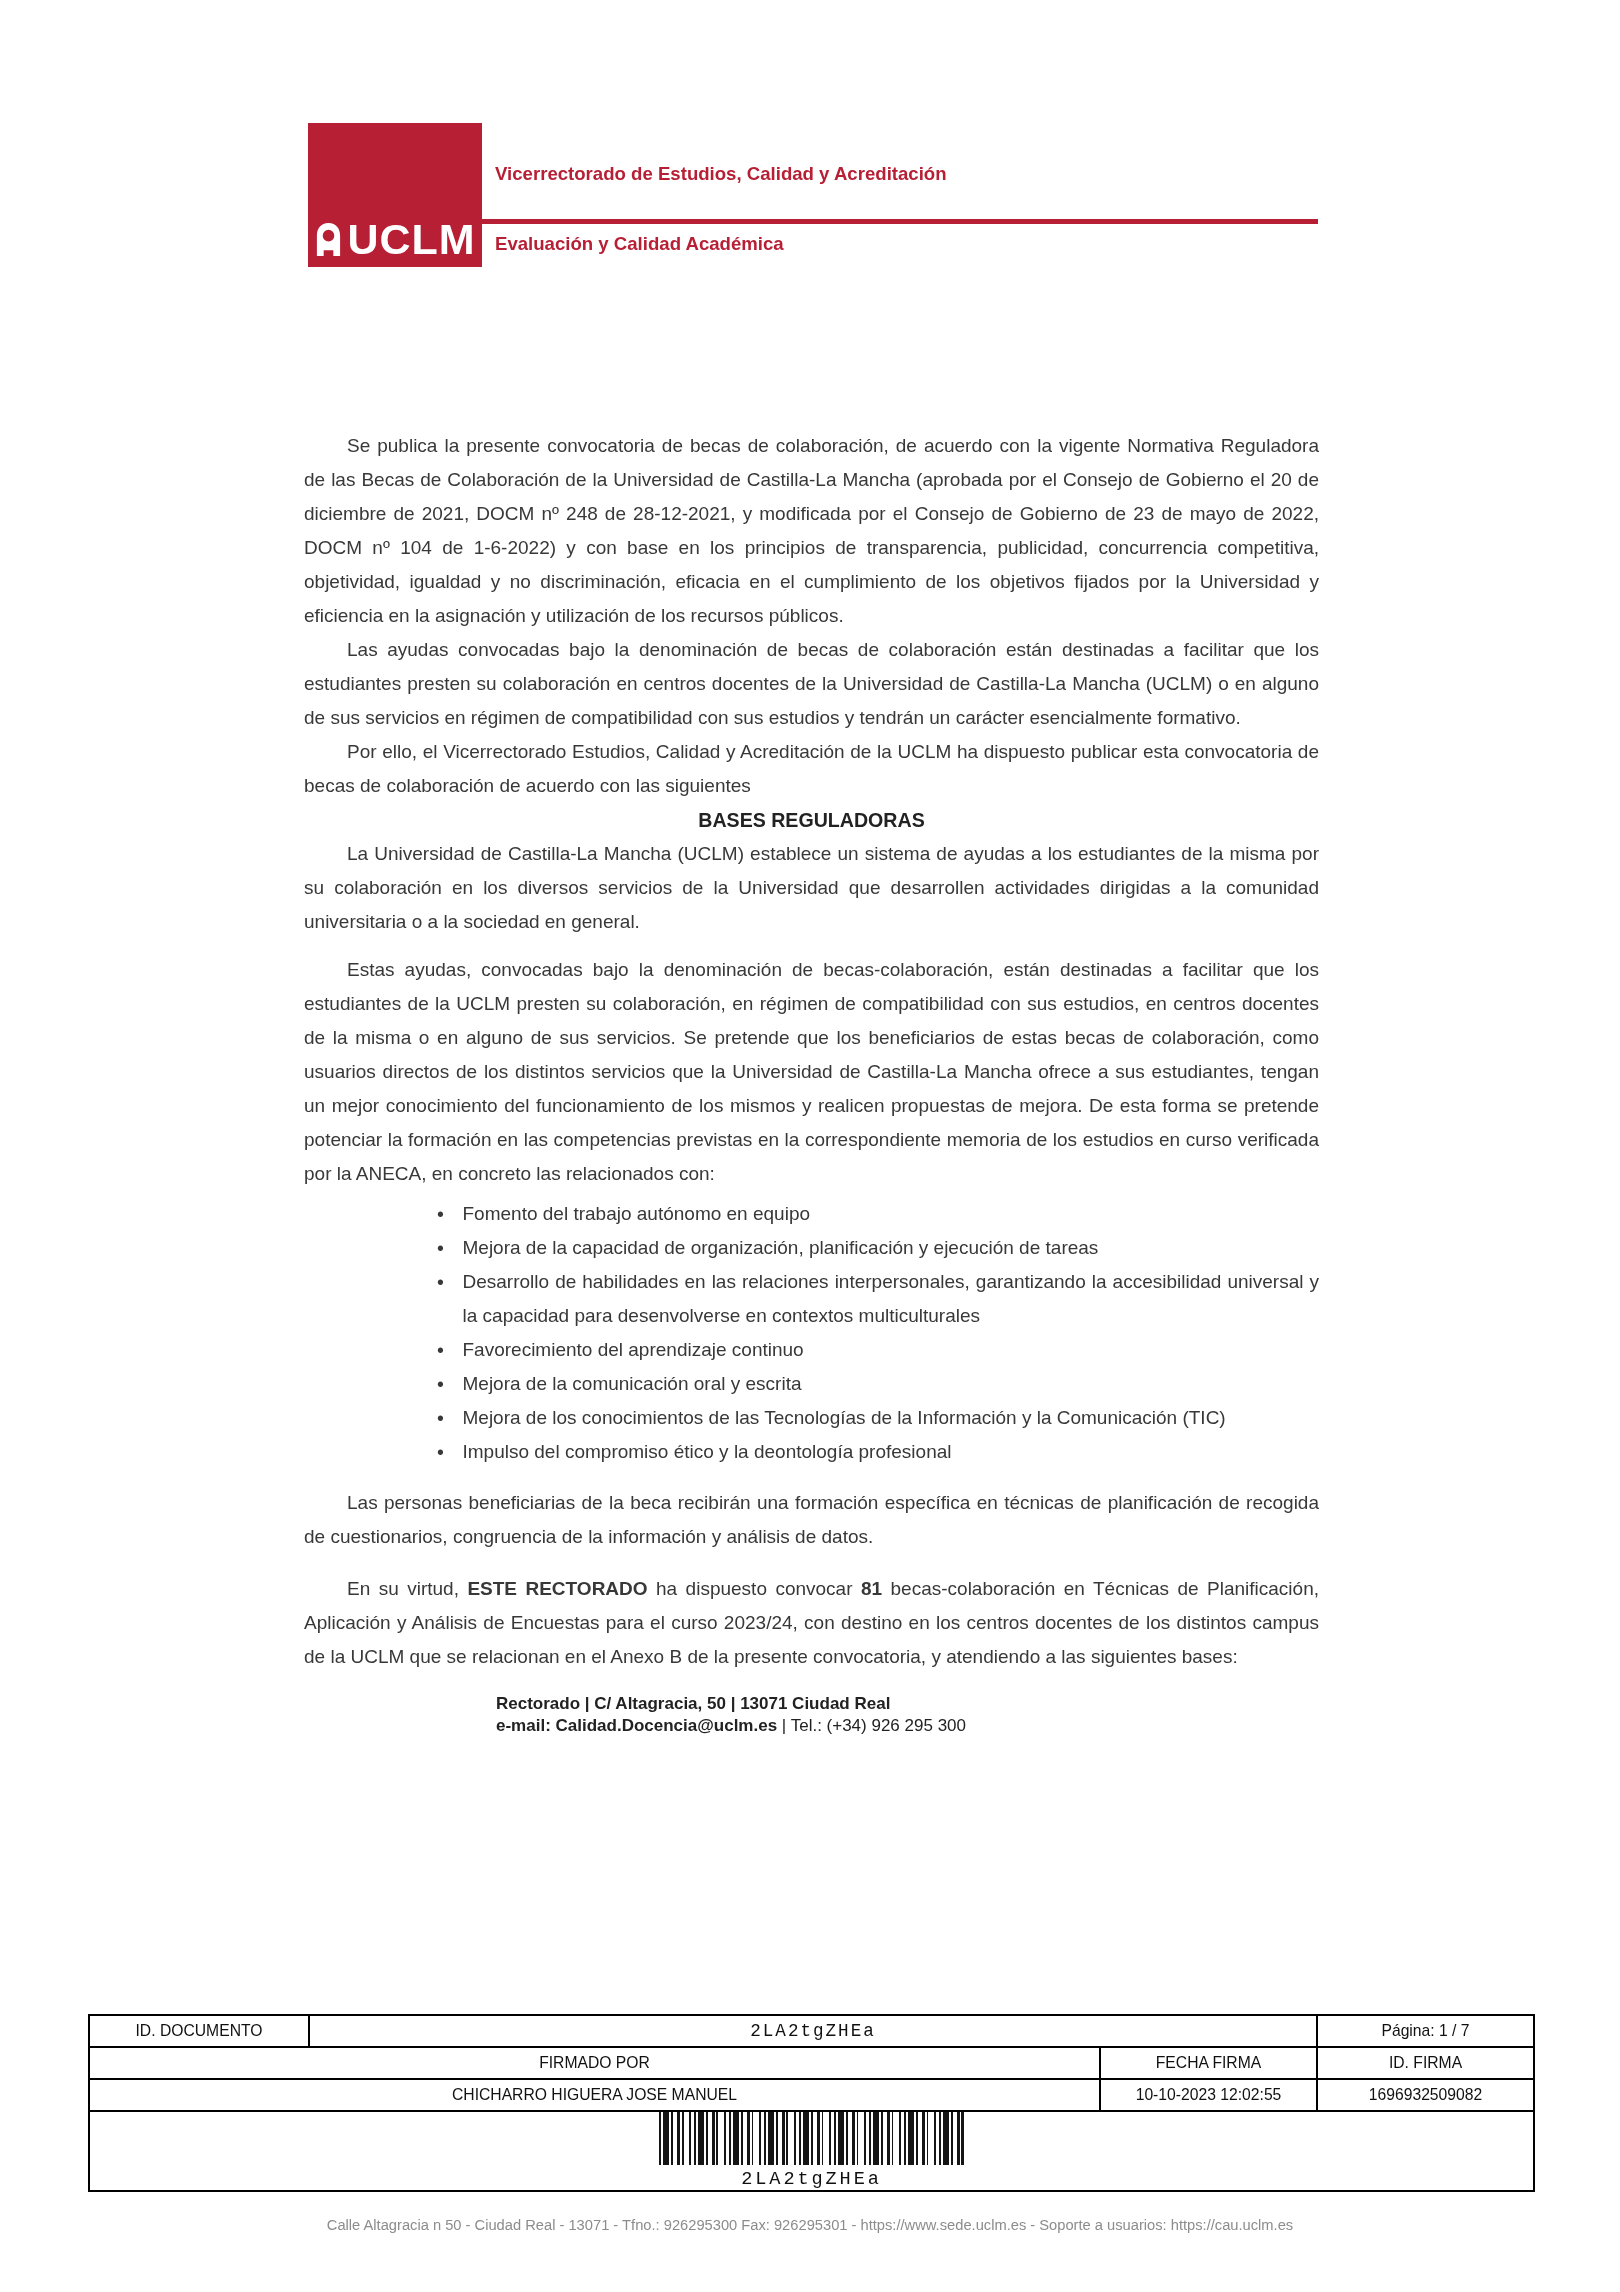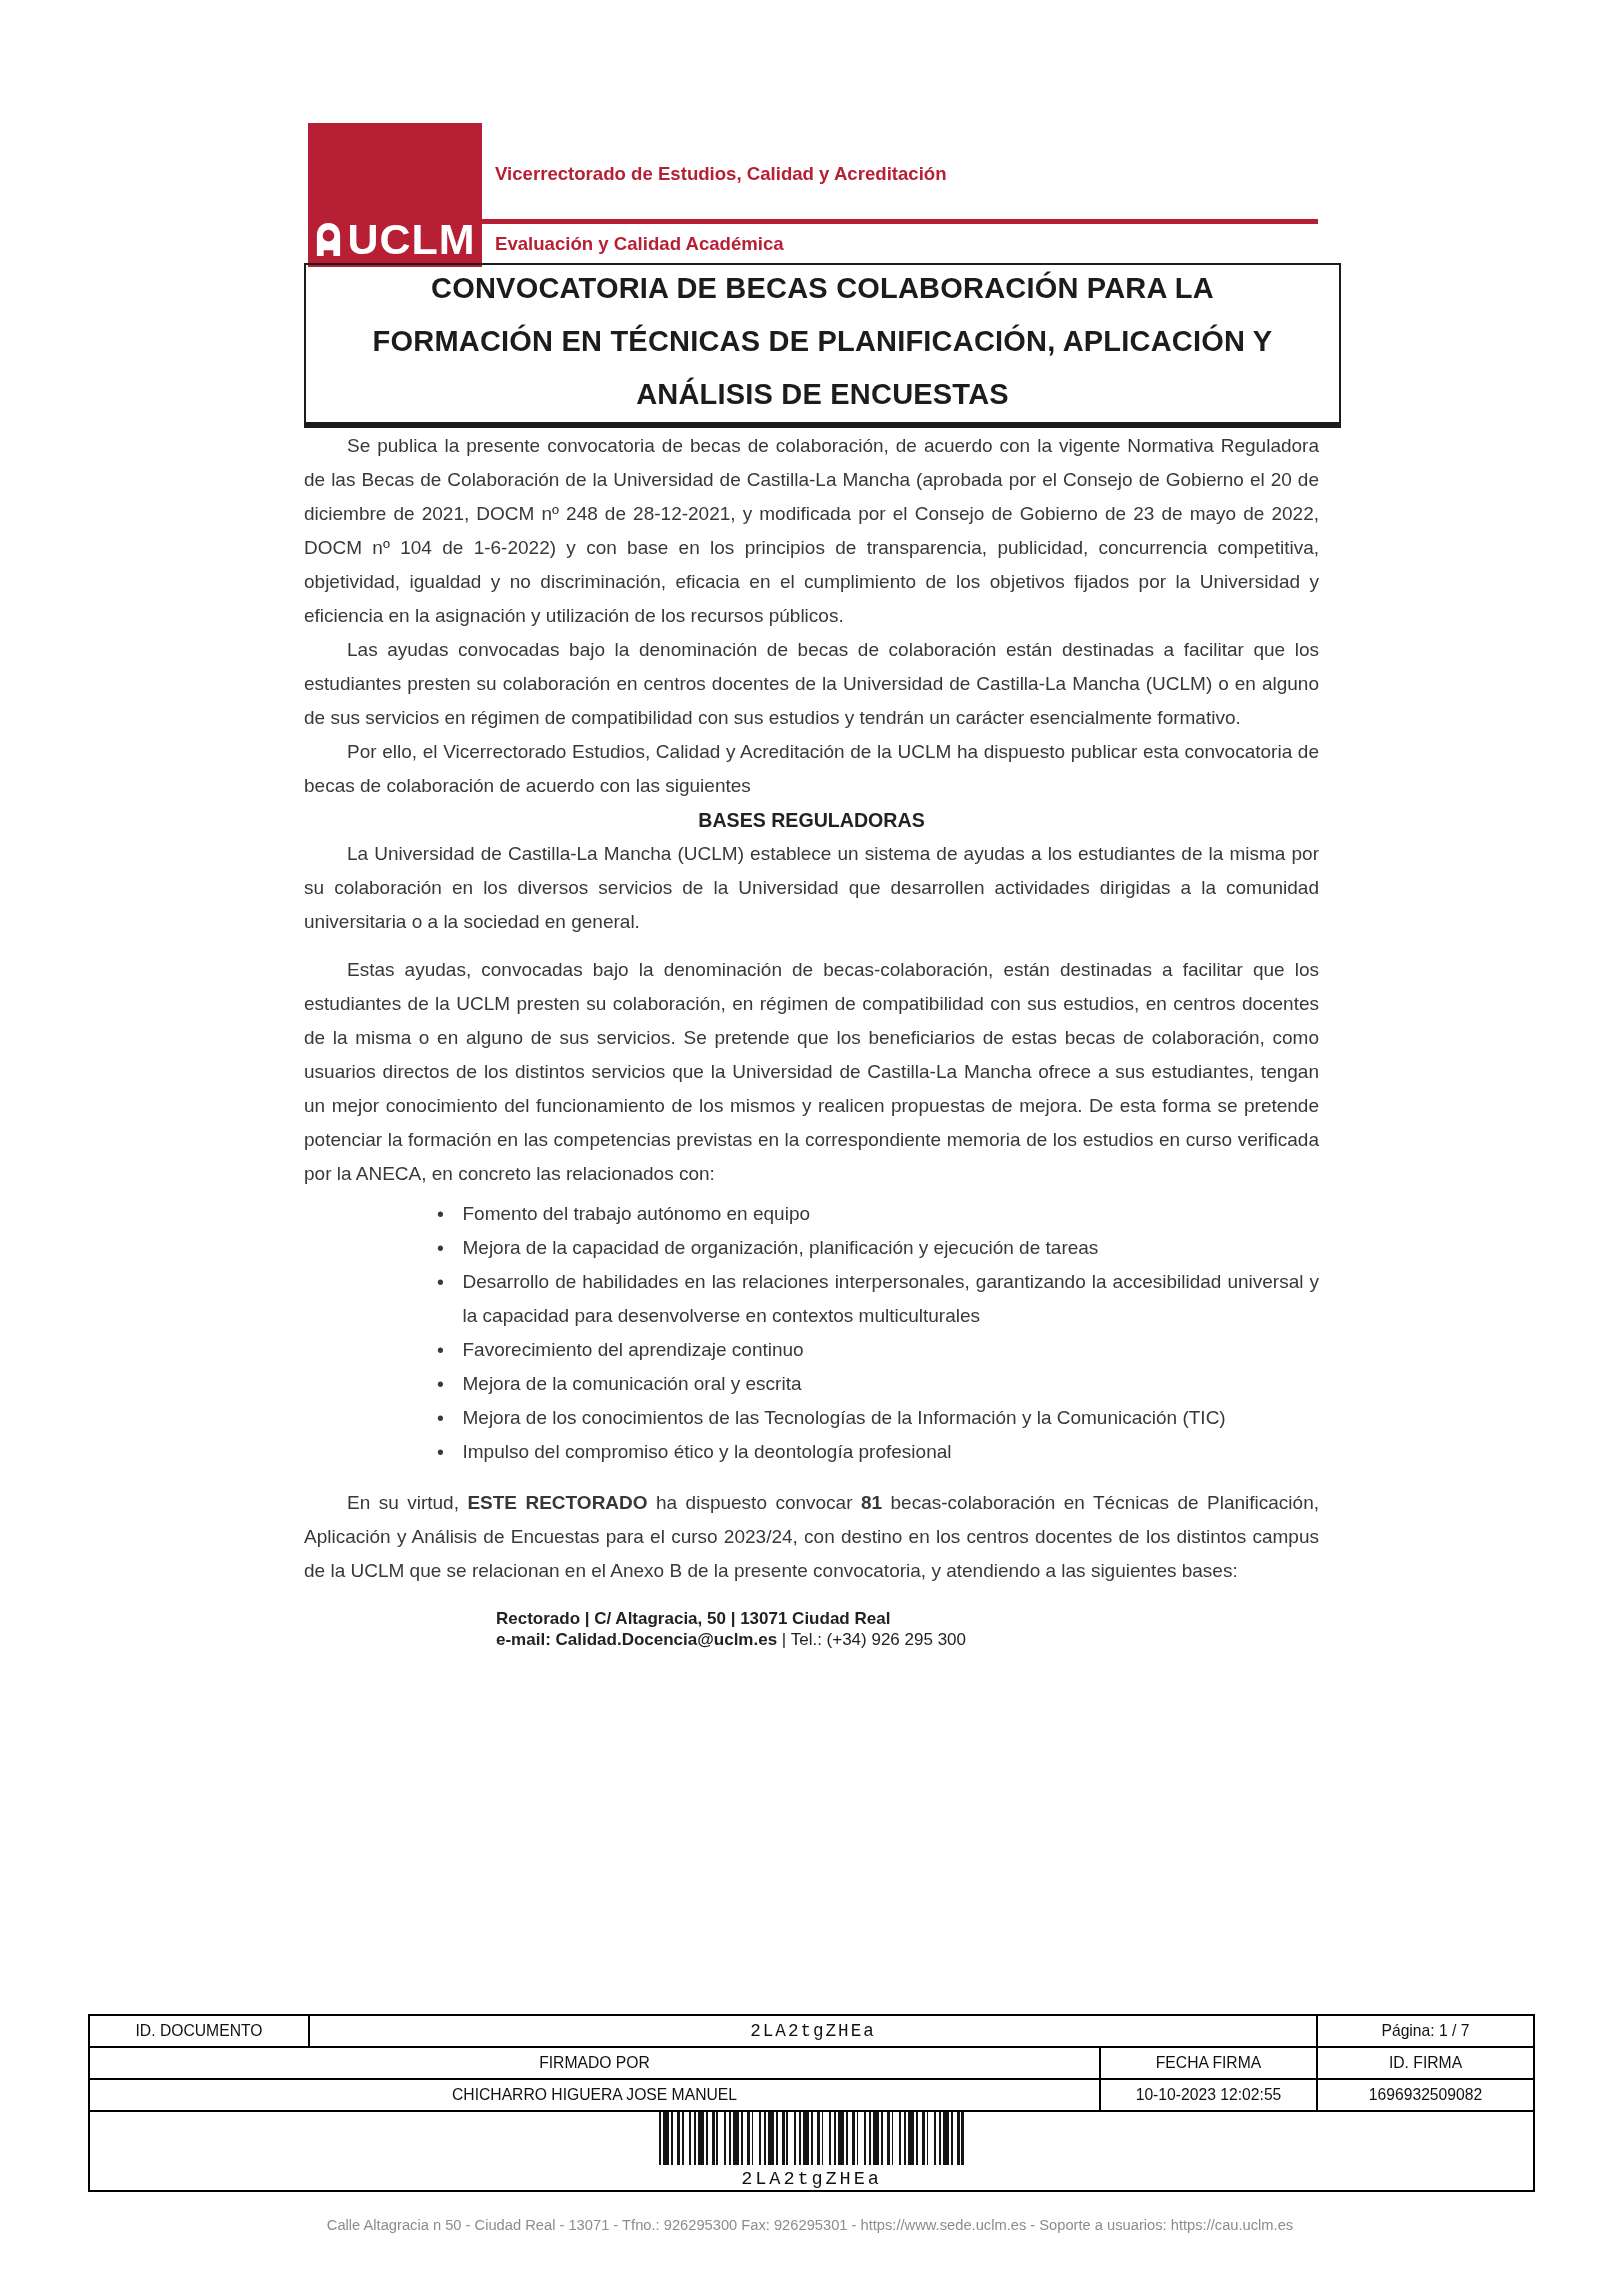--- a/index.html
+++ b/index.html
@@ -125,23 +125,20 @@
         <path d="M15 2 C7 2 3 8 3 15 L3 36 L10 36 L10 30 L20 30 L20 36 L27 36 L27 15 C27 8 23 2 15 2 Z M15 9 a6 6 0 1 1 0 12 a6 6 0 1 1 0-12 Z" fill="#ffffff"></path>
         <circle cx="15" cy="15" r="3.2" fill="#b71f35"></circle>
       </svg>
       <span class="logo-word">UCLM</span>
     </div>
   </div>
   <div class="hdr-line1">Vicerrectorado de Estudios, Calidad y Acreditación</div>
   <div class="hdr-rule"></div>
   <div class="hdr-line2">Evaluación y Calidad Académica</div>
 
-  <div class="title-box">
-    <div class="title-text">CONVOCATORIA DE BECAS COLABORACIÓN PARA LA FORMACIÓN EN TÉCNICAS DE PLANIFICACIÓN, APLICACIÓN Y ANÁLISIS DE ENCUESTAS</div>
-  </div>
 
   <div class="content">
     <p>Se publica la presente convocatoria de becas de colaboración, de acuerdo con la vigente Normativa Reguladora de las Becas de Colaboración de la Universidad de Castilla-La Mancha (aprobada por el Consejo de Gobierno el 20 de diciembre de 2021, DOCM nº 248 de 28-12-2021, y modificada por el Consejo de Gobierno de 23 de mayo de 2022, DOCM nº 104 de 1-6-2022) y con base en los principios de transparencia, publicidad, concurrencia competitiva, objetividad, igualdad y no discriminación, eficacia en el cumplimiento de los objetivos fijados por la Universidad y eficiencia en la asignación y utilización de los recursos públicos.</p>
     <p>Las ayudas convocadas bajo la denominación de becas de colaboración están destinadas a facilitar que los estudiantes presten su colaboración en centros docentes de la Universidad de Castilla-La Mancha (UCLM) o en alguno de sus servicios en régimen de compatibilidad con sus estudios y tendrán un carácter esencialmente formativo.</p>
     <p>Por ello, el Vicerrectorado Estudios, Calidad y Acreditación de la UCLM ha dispuesto publicar esta convocatoria de becas de colaboración de acuerdo con las siguientes</p>
 
     <p class="section-heading">BASES REGULADORAS</p>
 
     <p>La Universidad de Castilla-La Mancha (UCLM) establece un sistema de ayudas a los estudiantes de la misma por su colaboración en los diversos servicios de la Universidad que desarrollen actividades dirigidas a la comunidad universitaria o a la sociedad en general.</p>
     <p class="mt-sm">Estas ayudas, convocadas bajo la denominación de becas-colaboración, están destinadas a facilitar que los estudiantes de la UCLM presten su colaboración, en régimen de compatibilidad con sus estudios, en centros docentes de la misma o en alguno de sus servicios. Se pretende que los beneficiarios de estas becas de colaboración, como usuarios directos de los distintos servicios que la Universidad de Castilla-La Mancha ofrece a sus estudiantes, tengan un mejor conocimiento del funcionamiento de los mismos y realicen propuestas de mejora. De esta forma se pretende potenciar la formación en las competencias previstas en la correspondiente memoria de los estudios en curso verificada por la ANECA, en concreto las relacionados con:</p>
@@ -149,20 +146,21 @@
     <ul class="bullets">
       <li>Fomento del trabajo autónomo en equipo</li>
       <li>Mejora de la capacidad de organización, planificación y ejecución de tareas</li>
       <li>Desarrollo de habilidades  en  las  relaciones interpersonales, garantizando la accesibilidad  universal y la capacidad para desenvolverse en contextos multiculturales</li>
       <li>Favorecimiento del aprendizaje continuo</li>
       <li>Mejora de la comunicación oral y escrita</li>
       <li>Mejora de los conocimientos de las Tecnologías de la Información y la Comunicación (TIC)</li>
       <li>Impulso del compromiso ético y la deontología profesional</li>
     </ul>
 
+    <p class="mt-md">Las personas beneficiarias de la beca recibirán una formación específica en técnicas de planificación de recogida de cuestionarios, congruencia de la información y análisis de datos.</p>
 
     <p class="mt-md"><span>En su virtud, </span><span class="b">ESTE RECTORADO</span><span> ha dispuesto convocar </span><span class="b">81</span><span> becas-colaboración en Técnicas de Planificación, Aplicación y Análisis de Encuestas para el curso 2023/24, con destino en los centros docentes de los distintos campus de la UCLM que se relacionan en el Anexo B de la presente convocatoria, y atendiendo a las siguientes bases:</span></p>
 
     <div class="address">
       <div class="addr-line">Rectorado | C/ Altagracia, 50 | 13071 Ciudad Real</div>
       <div class="addr-line"><span>e-mail: Calidad.Docencia@uclm.es</span><span class="addr-tel"> | Tel.: (+34) 926 295 300</span></div>
     </div>
   </div>
 
   <table class="sig-table">

